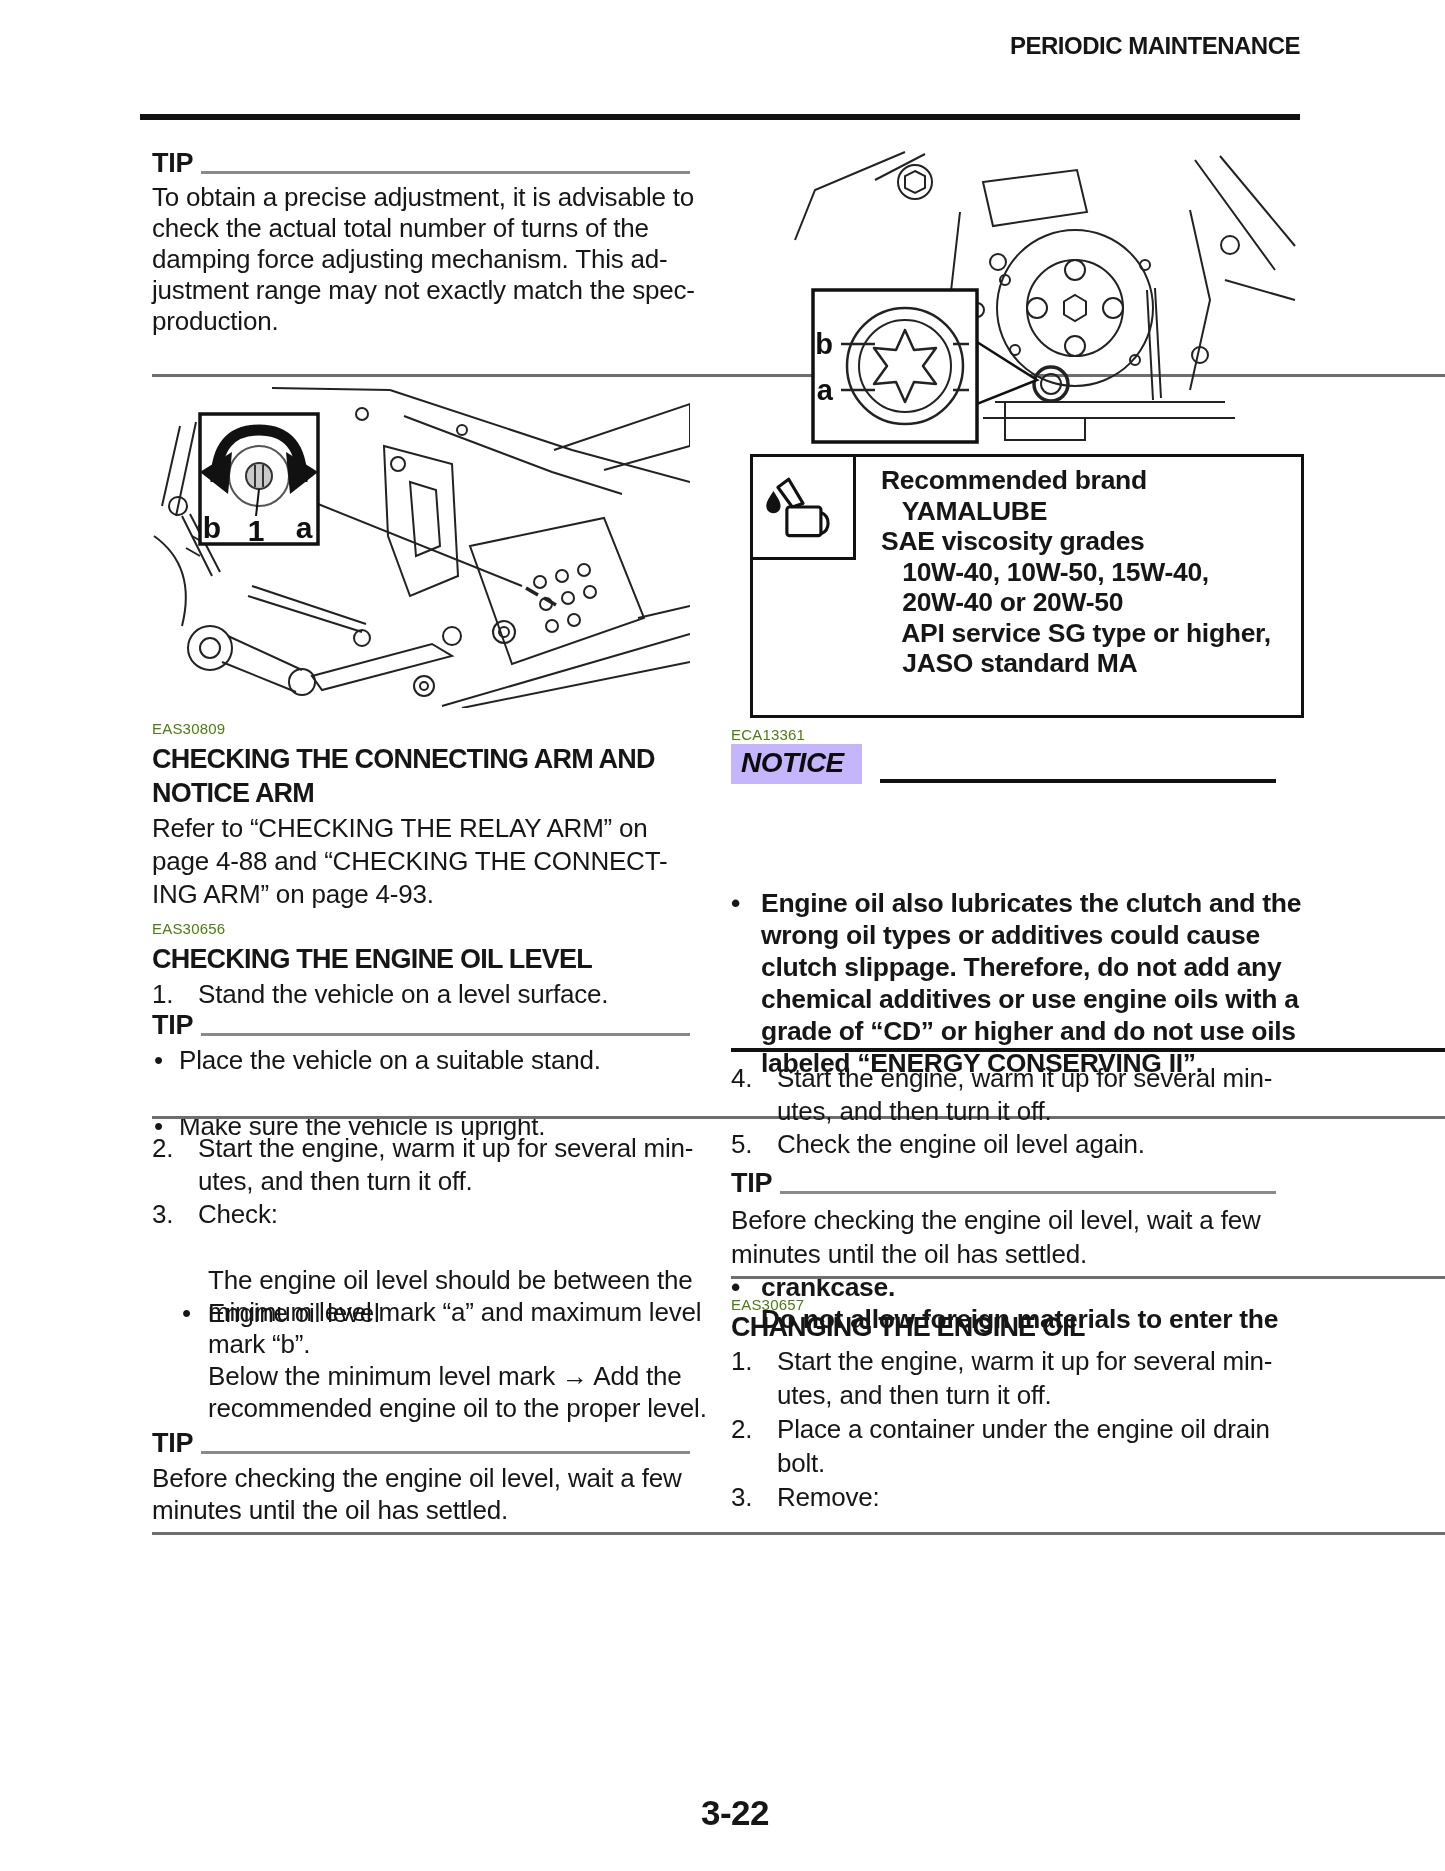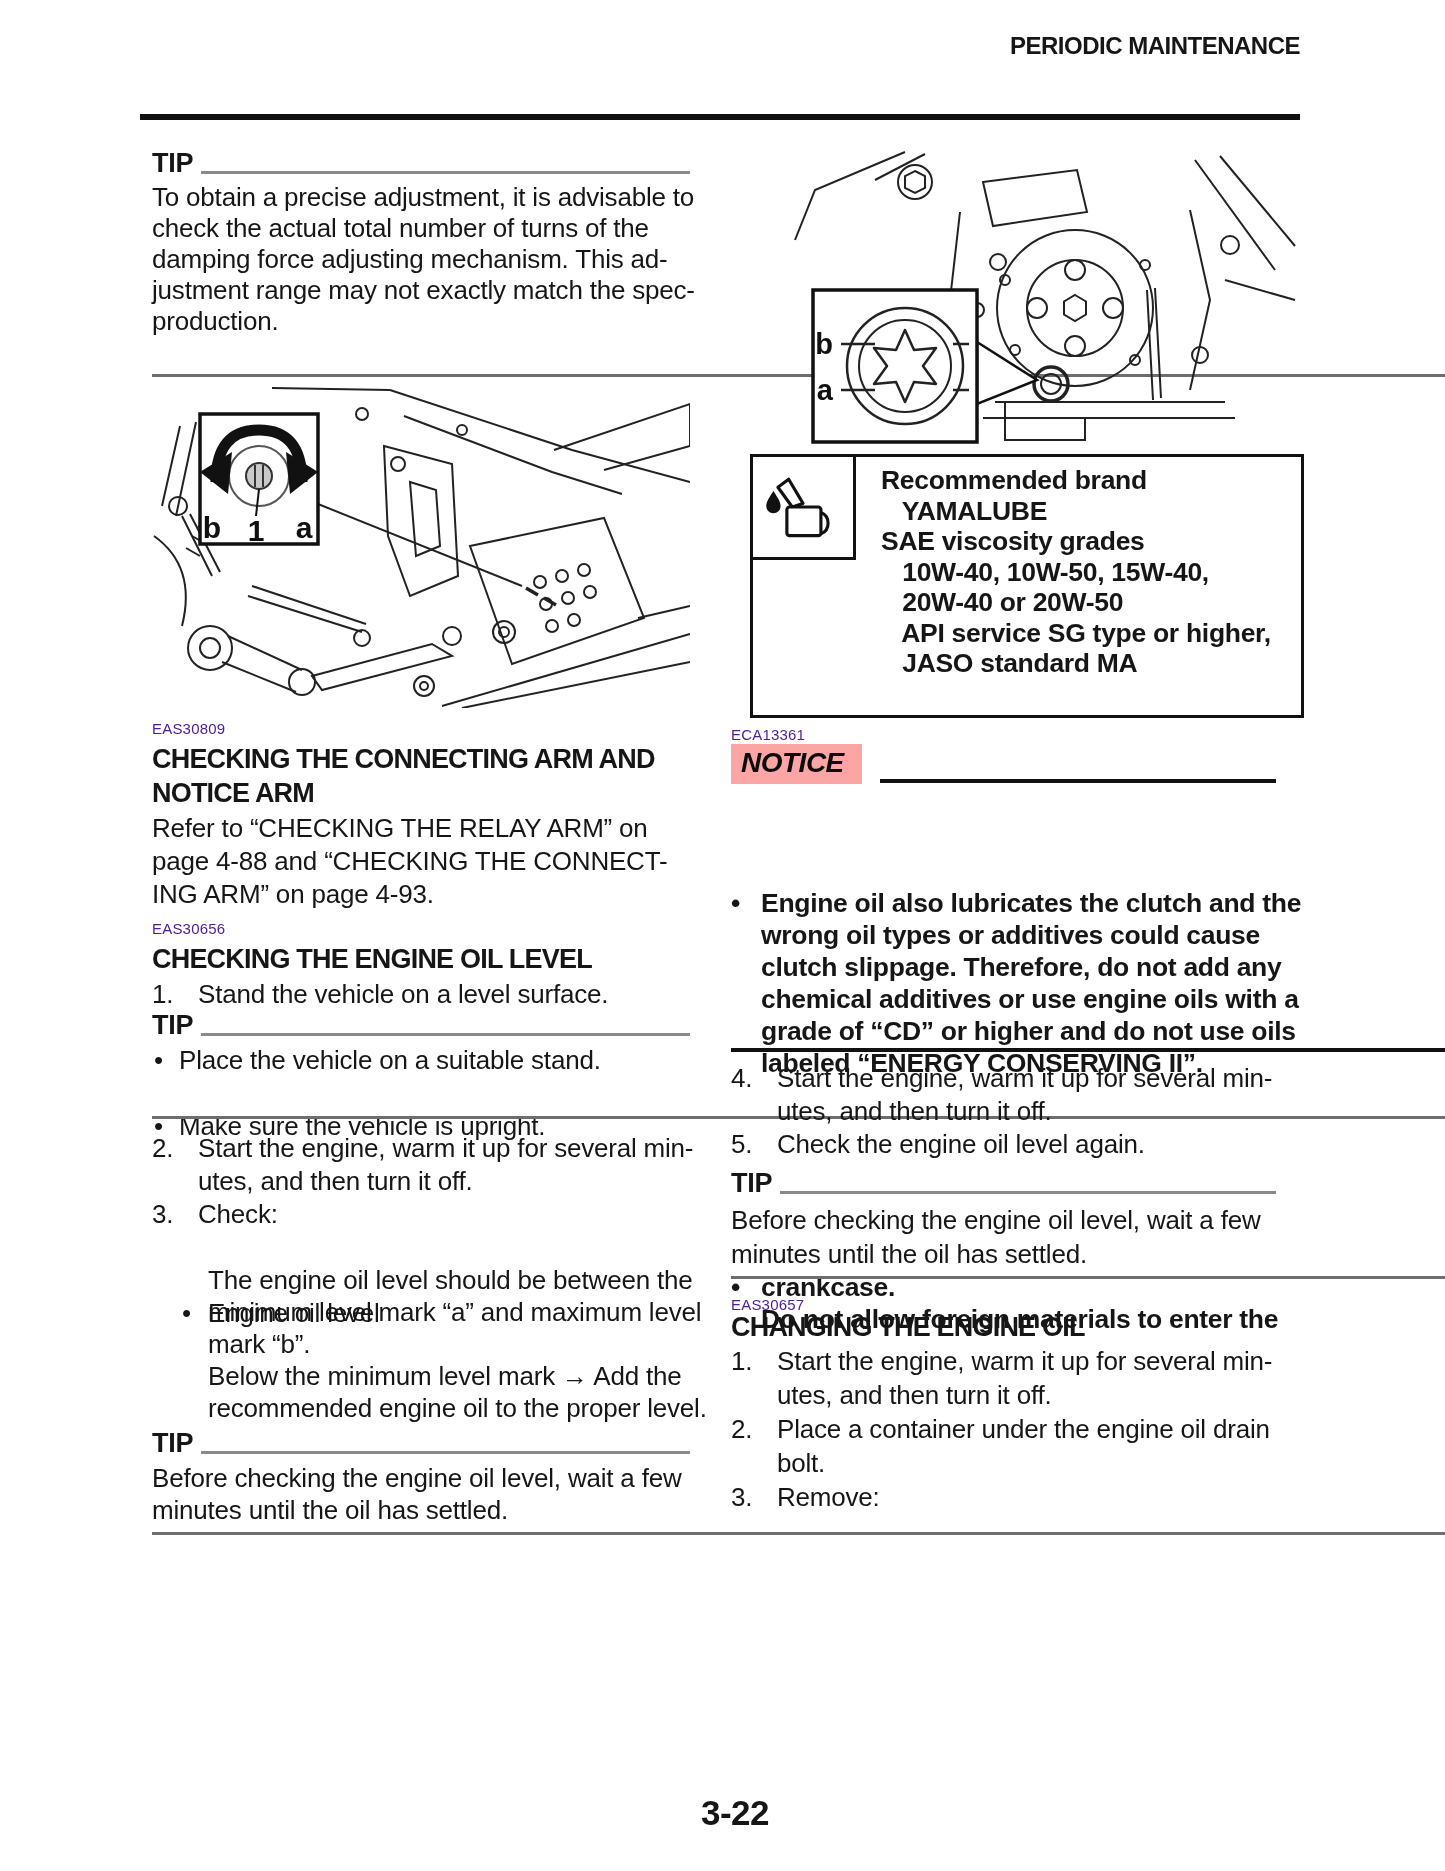--- a/index.html
+++ b/index.html
@@ -6,39 +6,39 @@
   .page{position:relative;width:1445px;height:1871px;background:#fff;overflow:hidden;
         font-family:"Liberation Sans","DejaVu Sans",sans-serif;color:#161616;}
   .blk{position:absolute;}
   .lx{left:152px;width:538px;}
   .rx{left:731px;width:545px;}
   .body{font-size:26px;line-height:31px;letter-spacing:-0.2px;}
   .body33{font-size:26px;line-height:33px;letter-spacing:-0.2px;}
   .body34{font-size:26px;line-height:34px;letter-spacing:-0.2px;}
   .ln{white-space:pre;}
   .h{font-weight:bold;font-size:27px;line-height:34px;letter-spacing:-0.8px;}
-  .code{font-size:15px;letter-spacing:0.2px;color:#4c1d95;}
+  .code{font-size:15px;letter-spacing:0.2px;color:#4d7c0f;}
   .hdr-title{position:absolute;top:32px;right:145px;font-weight:bold;font-size:24px;letter-spacing:-0.5px;}
   .hdr-rule{position:absolute;left:140px;top:114px;width:1160px;height:6px;background:#111;}
   .tip-head{display:flex;align-items:flex-end;width:100%;}
   .tip-label{font-weight:bold;font-size:27px;line-height:27px;letter-spacing:-0.3px;}
   .tip-rule{flex:1;border-bottom:3px solid #8a8a8a;margin:0 0 3px 8px;}
   .rule-g{border-top:3px solid #6e6e6e;width:100%;height:0;}
   .rule-b{border-top:4px solid #111;width:100%;height:0;}
   .step{padding-left:46px;}
   .step .num{position:absolute;left:0;top:0;font-size:26px;line-height:33px;}
   .bullet0{padding-left:27px;position:relative;}
   .bullet0::before{content:"\2022";position:absolute;left:2px;top:0;}
   .bullet1{padding-left:56px;position:relative;}
   .bullet1::before{content:"\2022";position:absolute;left:30px;top:0;}
   .indent56{padding-left:56px;}
   .nb{padding-left:30px;position:relative;font-weight:bold;font-size:26.5px;line-height:32px;letter-spacing:-0.3px;}
   .nb::before{content:"\2022";position:absolute;left:0;top:0;}
   .notice-head{display:flex;align-items:flex-end;}
-  .notice-badge{display:inline-block;background:#fca5a5;color:#0c0c0c;font-style:italic;font-weight:bold;
+  .notice-badge{display:inline-block;background:#c4b5fd;color:#0c0c0c;font-style:italic;font-weight:bold;
                 font-size:28px;line-height:30px;padding:4px 18px 6px 10px;letter-spacing:-0.5px;}
   .notice-rule{flex:1;border-bottom:4px solid #111;margin:0 0 1px 18px;}
   .oilbox{border:3px solid #111;background:#fff;}
   .oilicon{position:absolute;left:0;top:0;width:100px;height:100px;border-right:3px solid #111;
            border-bottom:3px solid #111;display:flex;align-items:center;justify-content:center;background:#fff;}
   .oiltext{position:absolute;left:128px;top:8px;font-weight:bold;font-size:26.5px;line-height:30.5px;letter-spacing:-0.3px;}
   .footer{position:absolute;top:1793px;left:0;width:1390px;text-align:center;font-weight:bold;
           font-size:35px;letter-spacing:-0.5px;padding-left:40px;}
   svg text{font-family:"Liberation Sans","DejaVu Sans",sans-serif;font-weight:bold;fill:#111;}
 </style>

